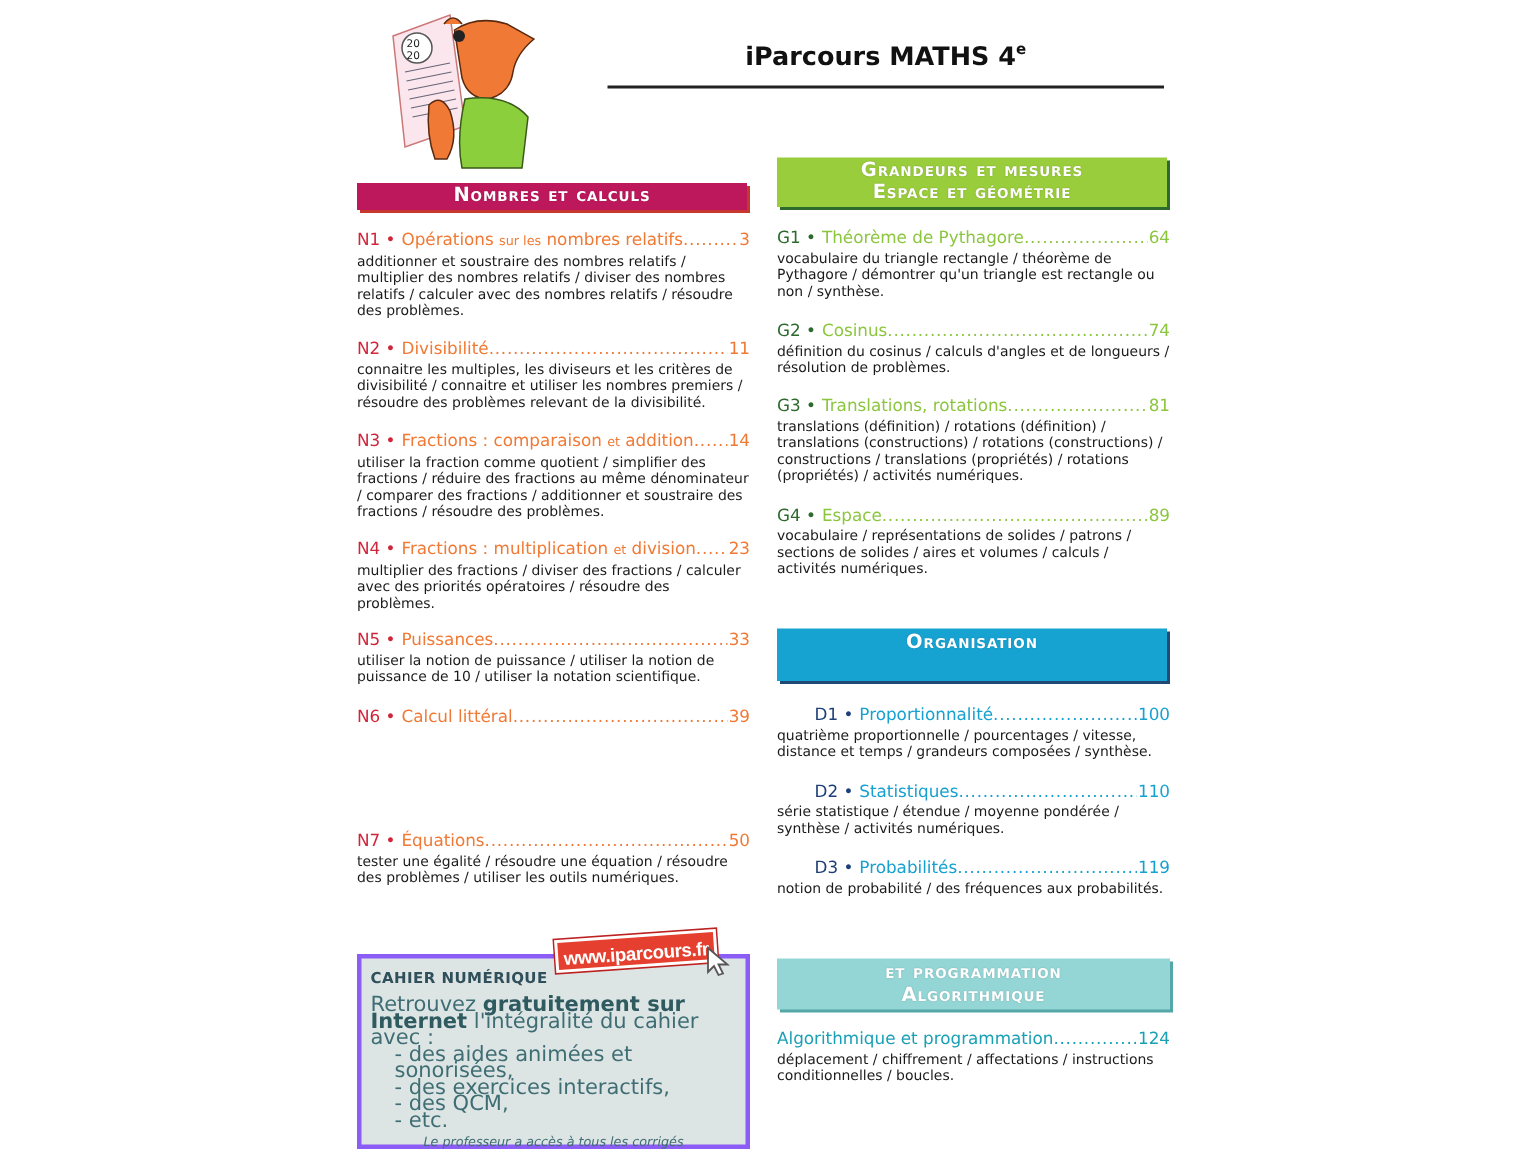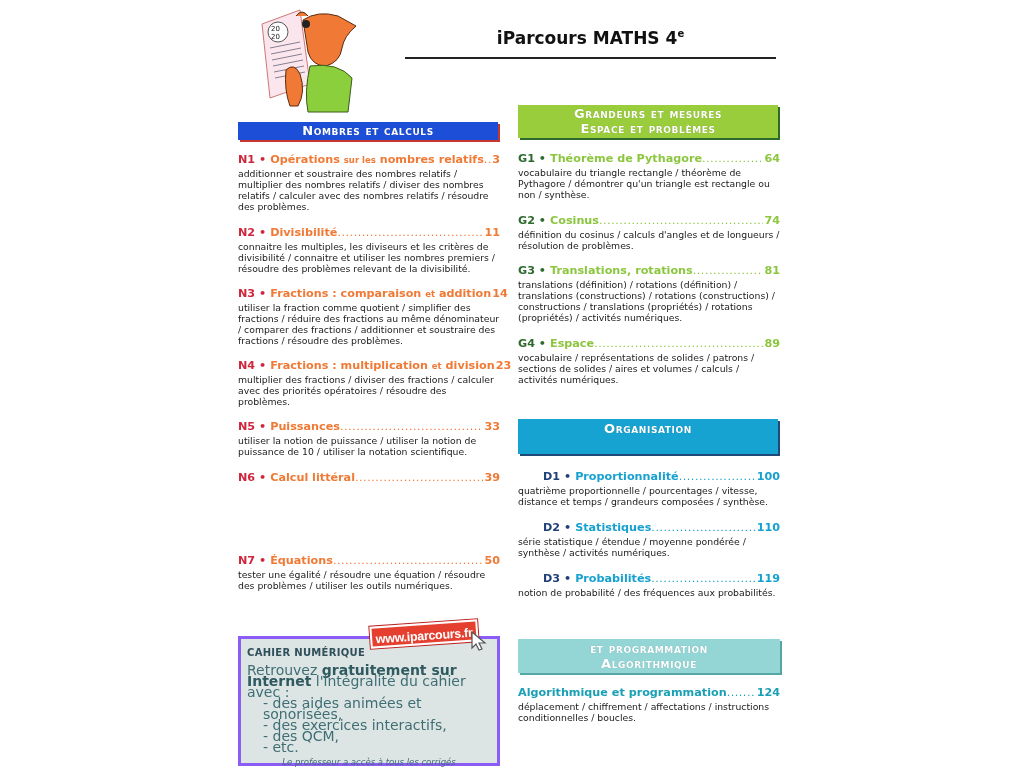--- a/index.html
+++ b/index.html
@@ -9,31 +9,31 @@
   .mascot { position: absolute; left: 248px; top: 2px; width: 122px; height: 114px; }
 
   .title { position: absolute; left: 405px; top: 28px; width: 371px; text-align: center;
            font-family: "DejaVu Sans", sans-serif; font-weight: bold; font-size: 17px; color: #111; }
   .title sup { font-size: 10px; vertical-align: 7px; }
   .title-rule { position: absolute; left: 405px; top: 57px; width: 371px; height: 2px; background: #222; }
 
   .band { position: absolute; color: #fff; font-weight: bold; text-align: center;
           font-variant: small-caps; letter-spacing: 0.6px; line-height: 15px; font-size: 13px;
           text-shadow: 0 0 1px rgba(0,0,0,0.25); }
-  .band.orange { left: 238px; top: 122px; width: 260px; height: 18px; background: #1d4ed8;
+  .band.orange { left: 238px; top: 122px; width: 260px; height: 18px; background: #be185d;
                  box-shadow: 2px 2px 0 #c8372d; font-size: 13px; padding-top: 1px; }
   .band.green { left: 518px; top: 105px; width: 260px; height: 33px; background: #9acd3c;
                 box-shadow: 2px 2px 0 #2f6a2d; padding-top: 1px; }
   .band.blue { left: 518px; top: 419px; width: 260px; height: 35px; background: #17a3d2;
                box-shadow: 2px 2px 0 #1f4a78; padding-top: 2px; }
   .band.teal { left: 518px; top: 639px; width: 262px; height: 34px; background: #94d6d6;
                box-shadow: 2px 2px 0 #55a6a6; padding-top: 2px; }
 
   .entry { position: absolute; width: 262px; }
-  .entry .head { display: flex; font-weight: bold; font-size: 11.2px; white-space: nowrap; line-height: 14px; }
+  .entry .head { display: flex; font-weight: normal; font-size: 11.2px; white-space: nowrap; line-height: 14px; }
   .entry .head .code { margin-right: 4px; }
   .entry .head .name { white-space: nowrap; }
   .entry .head .name small { font-size: 8.5px; }
   .entry .head .dots { flex: 1; overflow: hidden; letter-spacing: 0.5px; font-weight: normal; }
   .entry .head .dots::before { content: "......................................................................................................."; }
   .entry .head .page { margin-left: 1px; }
   .entry .desc { font-size: 9.3px; line-height: 11px; color: #1a1a1a; margin-top: 1px; }
 
   .c-n .code { color: #d0263b; } .c-n .name, .c-n .dots, .c-n .page { color: #f07a35; }
   .c-g .code { color: #2e6a2e; } .c-g .name, .c-g .dots, .c-g .page { color: #8cc63f; }
@@ -78,21 +78,21 @@
   <path d="M38,68 Q46,60 52,72 Q58,90 50,104 L42,104 Q36,88 38,68 Z" fill="#f07a35" stroke="#5a2a10" stroke-width="1"></path>
   <path d="M48,14 Q54,6 60,14" fill="#f07a35" stroke="#5a2a10" stroke-width="1"></path>
 </svg>
 
 <h1 class="title"><span>iParcours MATHS 4</span><sup>e</sup></h1>
 <div class="title-rule"></div>
 
 <div class="band orange"><span>Nombres et calculs</span></div>
 <div class="band green">
   <div>Grandeurs et mesures</div>
-  <div>Espace et problèmes</div>
+  <div>Espace et géométrie</div>
 </div>
 <div class="band blue">
   <div>Organisation</div>
 </div>
 <div class="band teal">
   <div>et programmation</div>
   <div>Algorithmique</div>
 </div>
 
 <div class="entry c-n" style="left:238px; top:153px;">

